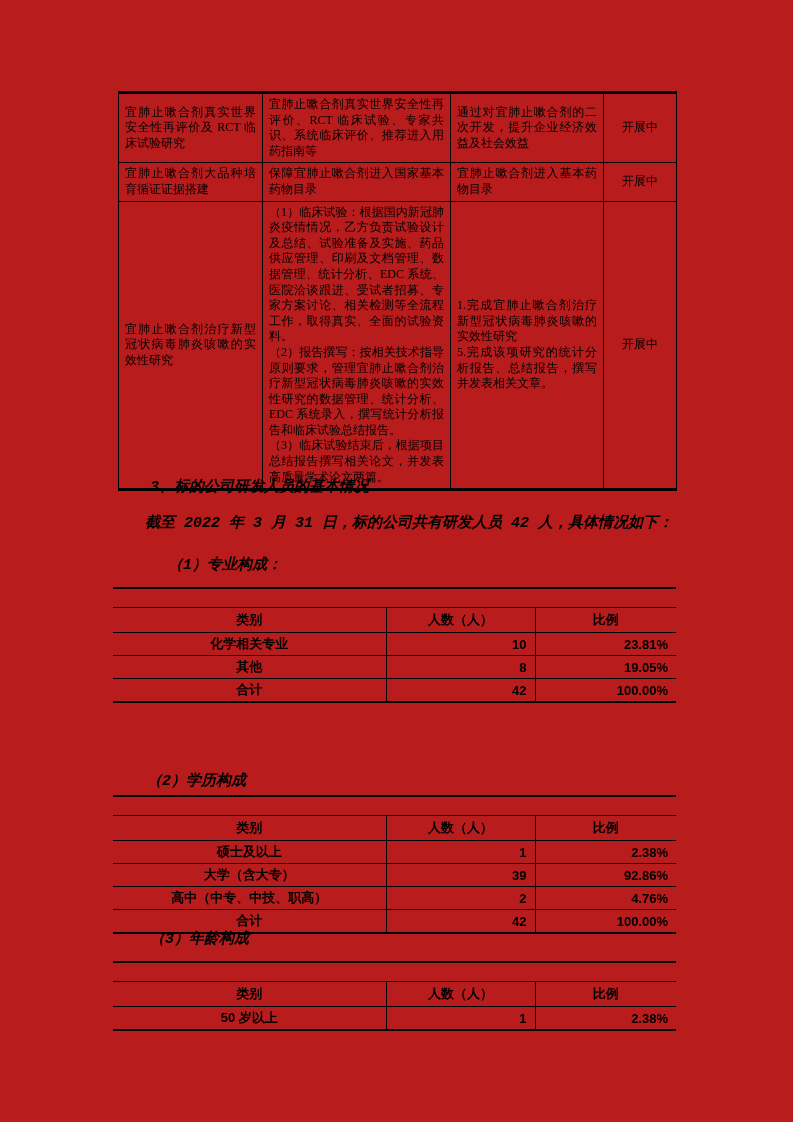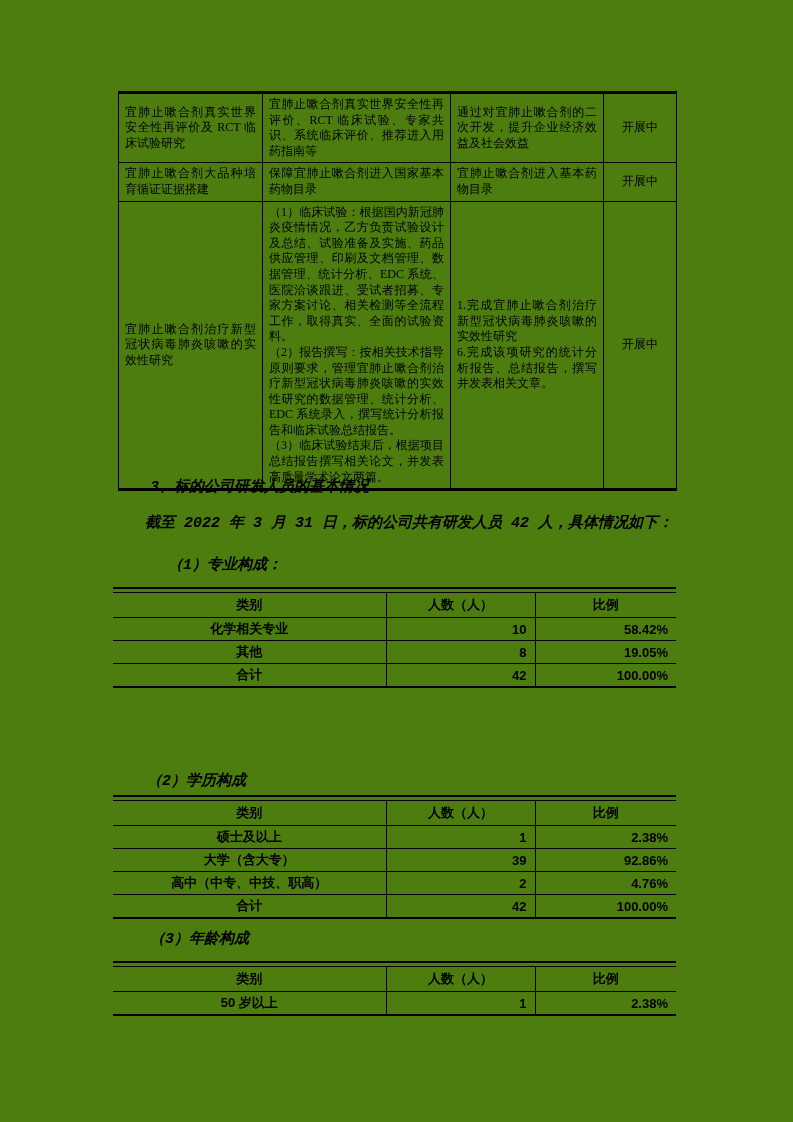--- a/index.html
+++ b/index.html
@@ -2,21 +2,21 @@
 <html><head>
 <meta charset="utf-8">
 <style>
   * { box-sizing: border-box; margin: 0; padding: 0; }
   html, body { background: #e8e8e8; }
   .page {
     position: relative;
     width: 793px;
     height: 1122px;
     margin: 0 auto;
-    background: #4d7c0f;
+    background: #b91c1c;
     font-family: "Liberation Serif", "DejaVu Serif", serif;
     color: #000;
     overflow: hidden;
   }
   .abs { position: absolute; }
 
   
   table.rtable {
     border-collapse: collapse;
     table-layout: fixed;
@@ -30,21 +30,21 @@
     vertical-align: middle;
     text-align: justify;
   }
   table.rtable tr:first-child td { border-top: 3px solid #000; }
   table.rtable tr:last-child td { border-bottom: 3px solid #000; }
   table.rtable td.status { text-align: center; }
   table.rtable td.content-cell { vertical-align: top; margin-top: 20px; }
   .para { text-align: justify; }
 
   
-  .dblwrap { border-top: 2.5px solid #000; padding-top: 3px; width: 563px; }
+  .dblwrap { border-top: 2.5px solid #000; padding-top: 18px; width: 563px; }
   table.ctable {
     border-collapse: collapse;
     table-layout: fixed;
     width: 563px;
     font-size: 13px;
     font-weight: bold;
     font-family: "Liberation Sans", "DejaVu Sans", sans-serif;
   }
   table.ctable th, table.ctable td {
     border-top: 1px solid #000;
@@ -100,21 +100,21 @@
       </tr>
       <tr style="height:262px;">
         <td>宜肺止嗽合剂治疗新型冠状病毒肺炎咳嗽的实效性研究</td>
         <td class="content-cell">
           <div class="para">（1）临床试验：根据国内新冠肺炎疫情情况，乙方负责试验设计及总结、试验准备及实施、药品供应管理、印刷及文档管理、数据管理、统计分析、EDC 系统、医院洽谈跟进、受试者招募、专家方案讨论、相关检测等全流程工作，取得真实、全面的试验资料。</div>
           <div class="para">（2）报告撰写：按相关技术指导原则要求，管理宜肺止嗽合剂治疗新型冠状病毒肺炎咳嗽的实效性研究的数据管理、统计分析、EDC 系统录入，撰写统计分析报告和临床试验总结报告。</div>
           <div class="para">（3）临床试验结束后，根据项目总结报告撰写相关论文，并发表高质量学术论文两篇。</div>
         </td>
         <td>
           <div class="para">1.完成宜肺止嗽合剂治疗新型冠状病毒肺炎咳嗽的实效性研究</div>
-          <div class="para">6.完成该项研究的统计分析报告、总结报告，撰写并发表相关文章。</div>
+          <div class="para">5.完成该项研究的统计分析报告、总结报告，撰写并发表相关文章。</div>
         </td>
         <td class="status">开展中</td>
       </tr>
     </tbody>
       </table>
   </div>
 
   <div class="abs kai-bold" style="left:150px; top:477px;">3、标的公司研发人员的基本情况</div>
 
   <div class="abs kai-bold" style="left:145px; top:513px;">截至 2022 年 3 月 31 日，标的公司共有研发人员 42 人，具体情况如下：</div>
@@ -130,21 +130,21 @@
         </colgroup>
       <tbody>
           <tr>
         <th>类别</th>
         <th>人数（人）</th>
         <th>比例</th>
       </tr>
       <tr>
         <td>化学相关专业</td>
         <td class="num">10</td>
-        <td class="pct">58.42%</td>
+        <td class="pct">23.81%</td>
       </tr>
       <tr>
         <td>其他</td>
         <td class="num">8</td>
         <td class="pct">19.05%</td>
       </tr>
       <tr>
         <td>合计</td>
         <td class="num">42</td>
         <td class="pct">100.00%</td>

